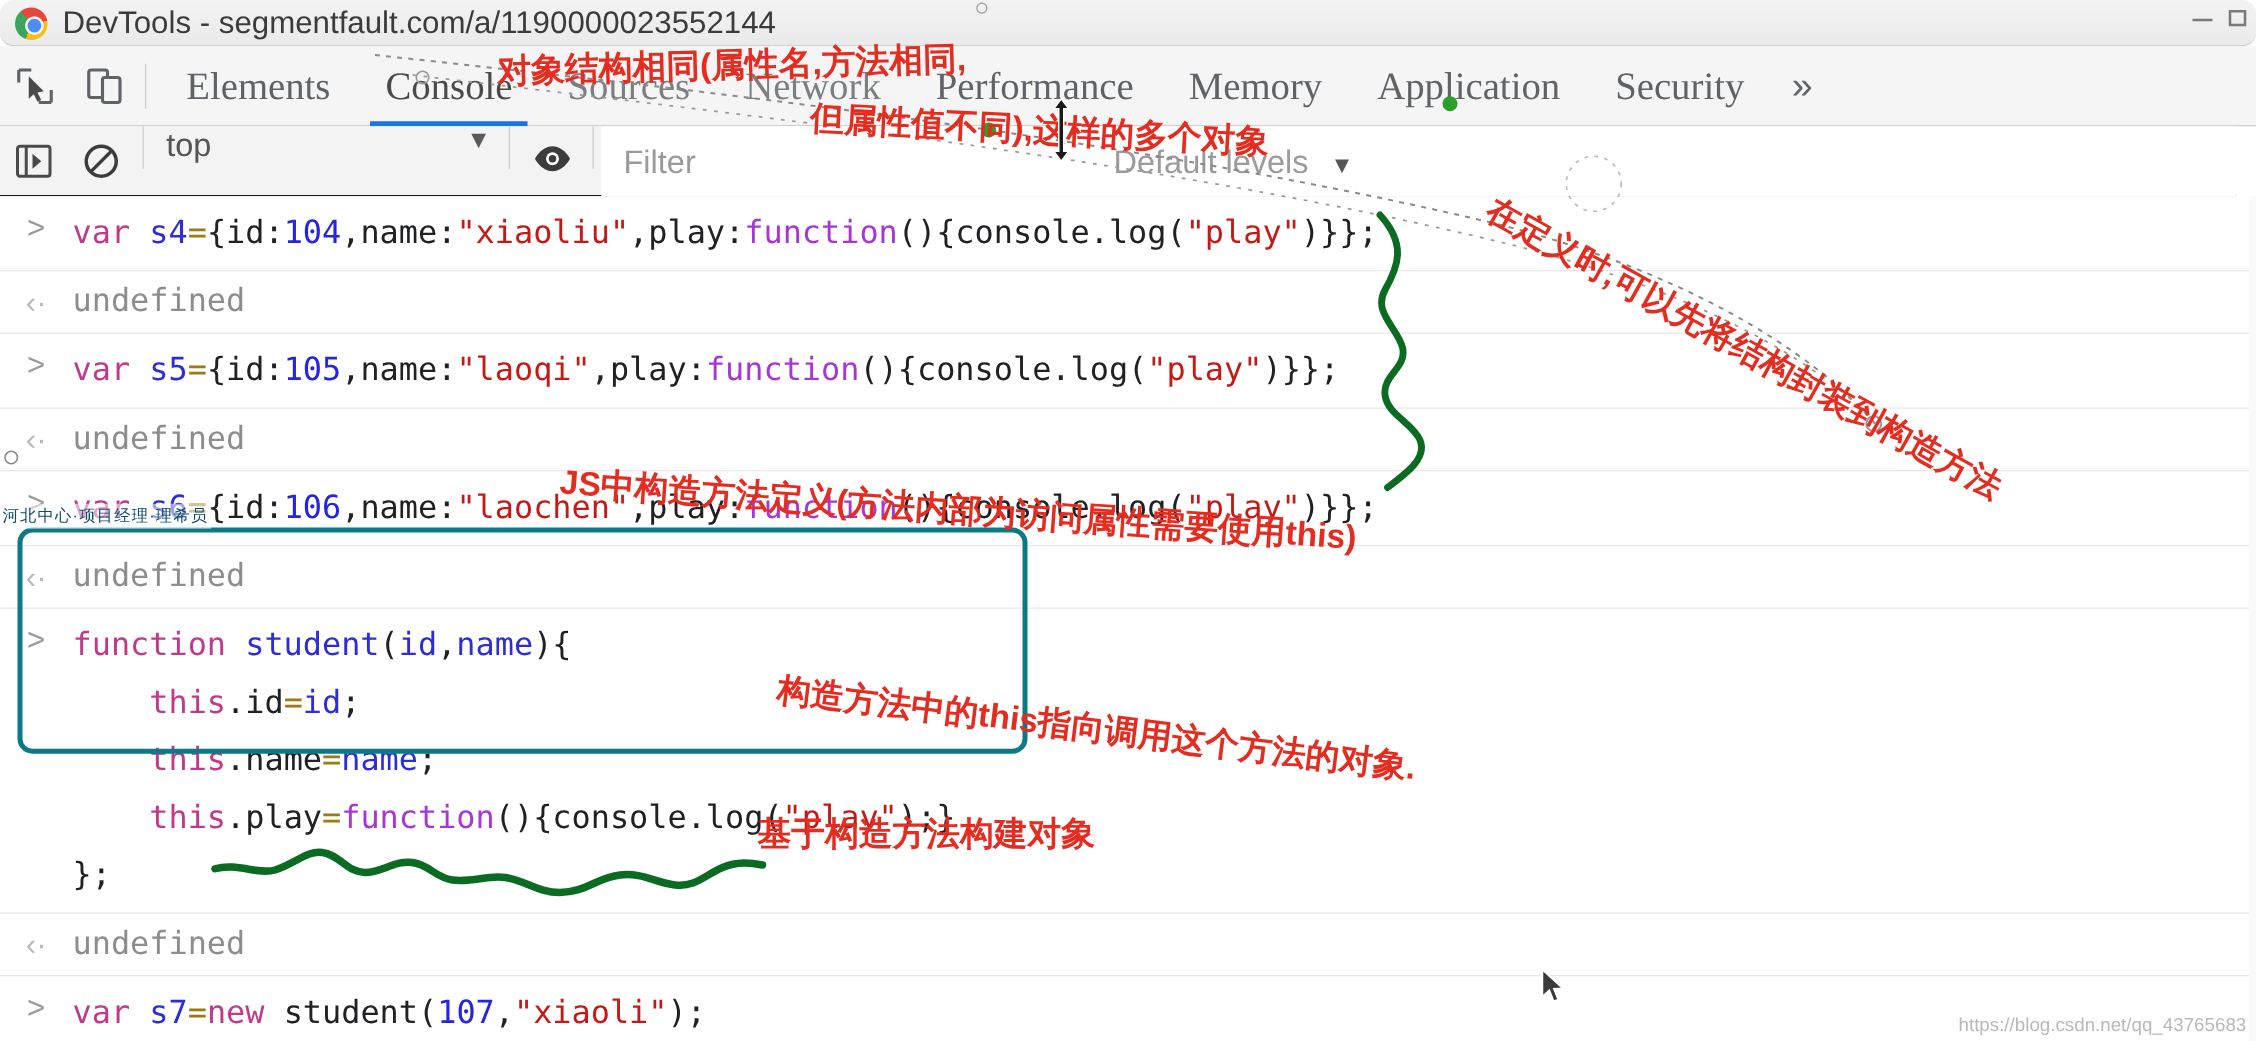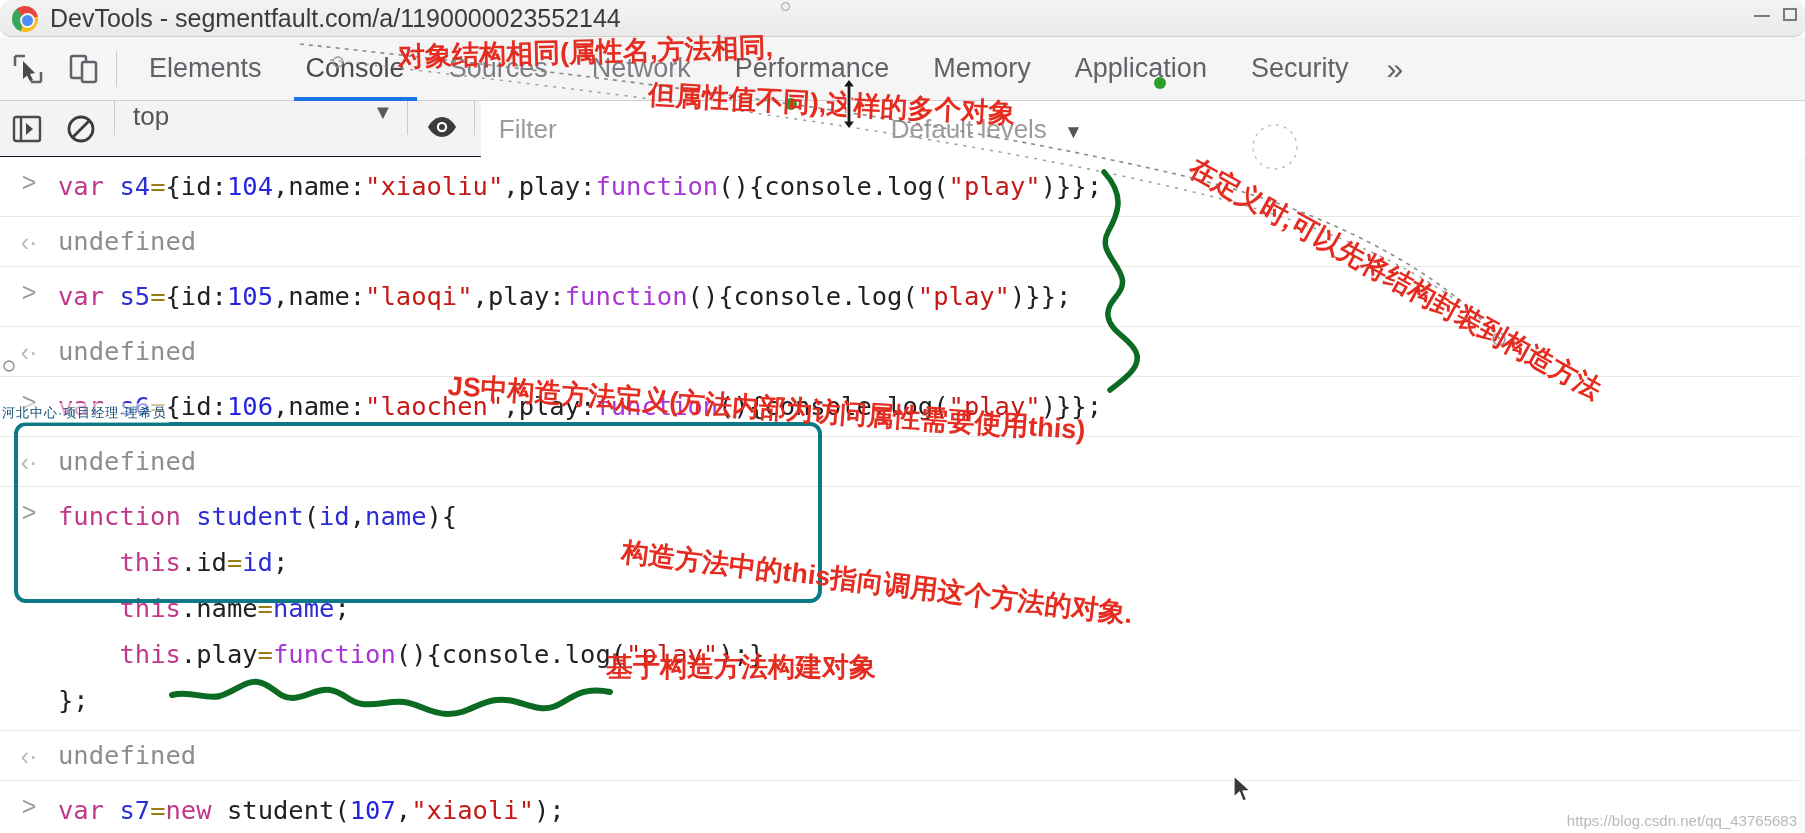--- a/index.html
+++ b/index.html
@@ -51,23 +51,23 @@
   .tabstrip {
     position: absolute; left: 0; top: 37px; width: 1805px; height: 64px;
     background: #f5f5f5;
     border-bottom: 1px solid #cfcfcf;
     display: flex; align-items: center;
   }
   .tool-icon { width: 56px; height: 56px; position: relative; flex: none; }
   .tool-icon svg { position: absolute; left: 12px; top: 12px; }
   .tabsep { width: 1px; height: 36px; background: #cbcbcb; margin: 0 10px 0 4px; flex: none; }
   .tab {
-    font-size: 27px; color: #5f6368; padding: 0 22px; height: 64px;
+    font-size: 31px; color: #5f6368; padding: 0 22px; height: 64px;
     display: flex; align-items: center; white-space: nowrap; position: relative;
-    font-family: Liberation Sans, sans-serif;
+    font-family: Liberation Serif, serif;
   }
   .tab.active { color: #4a4a4a; }
   .tab.active::after {
     content: ""; position: absolute; left: 10px; right: 10px; bottom: 0; height: 4px; background: #1a73e8;
   }
   .tab.dim { color: #7b7f84; }
   .chev { font-size: 30px; color: #5f6368; padding: 0 16px; }
 
   
   .ctoolbar {

